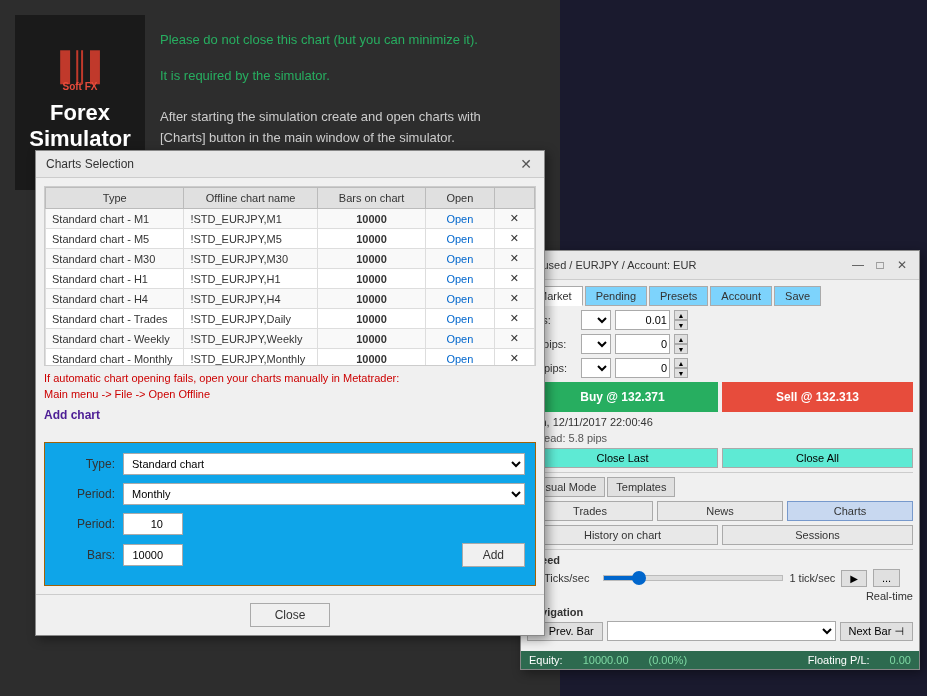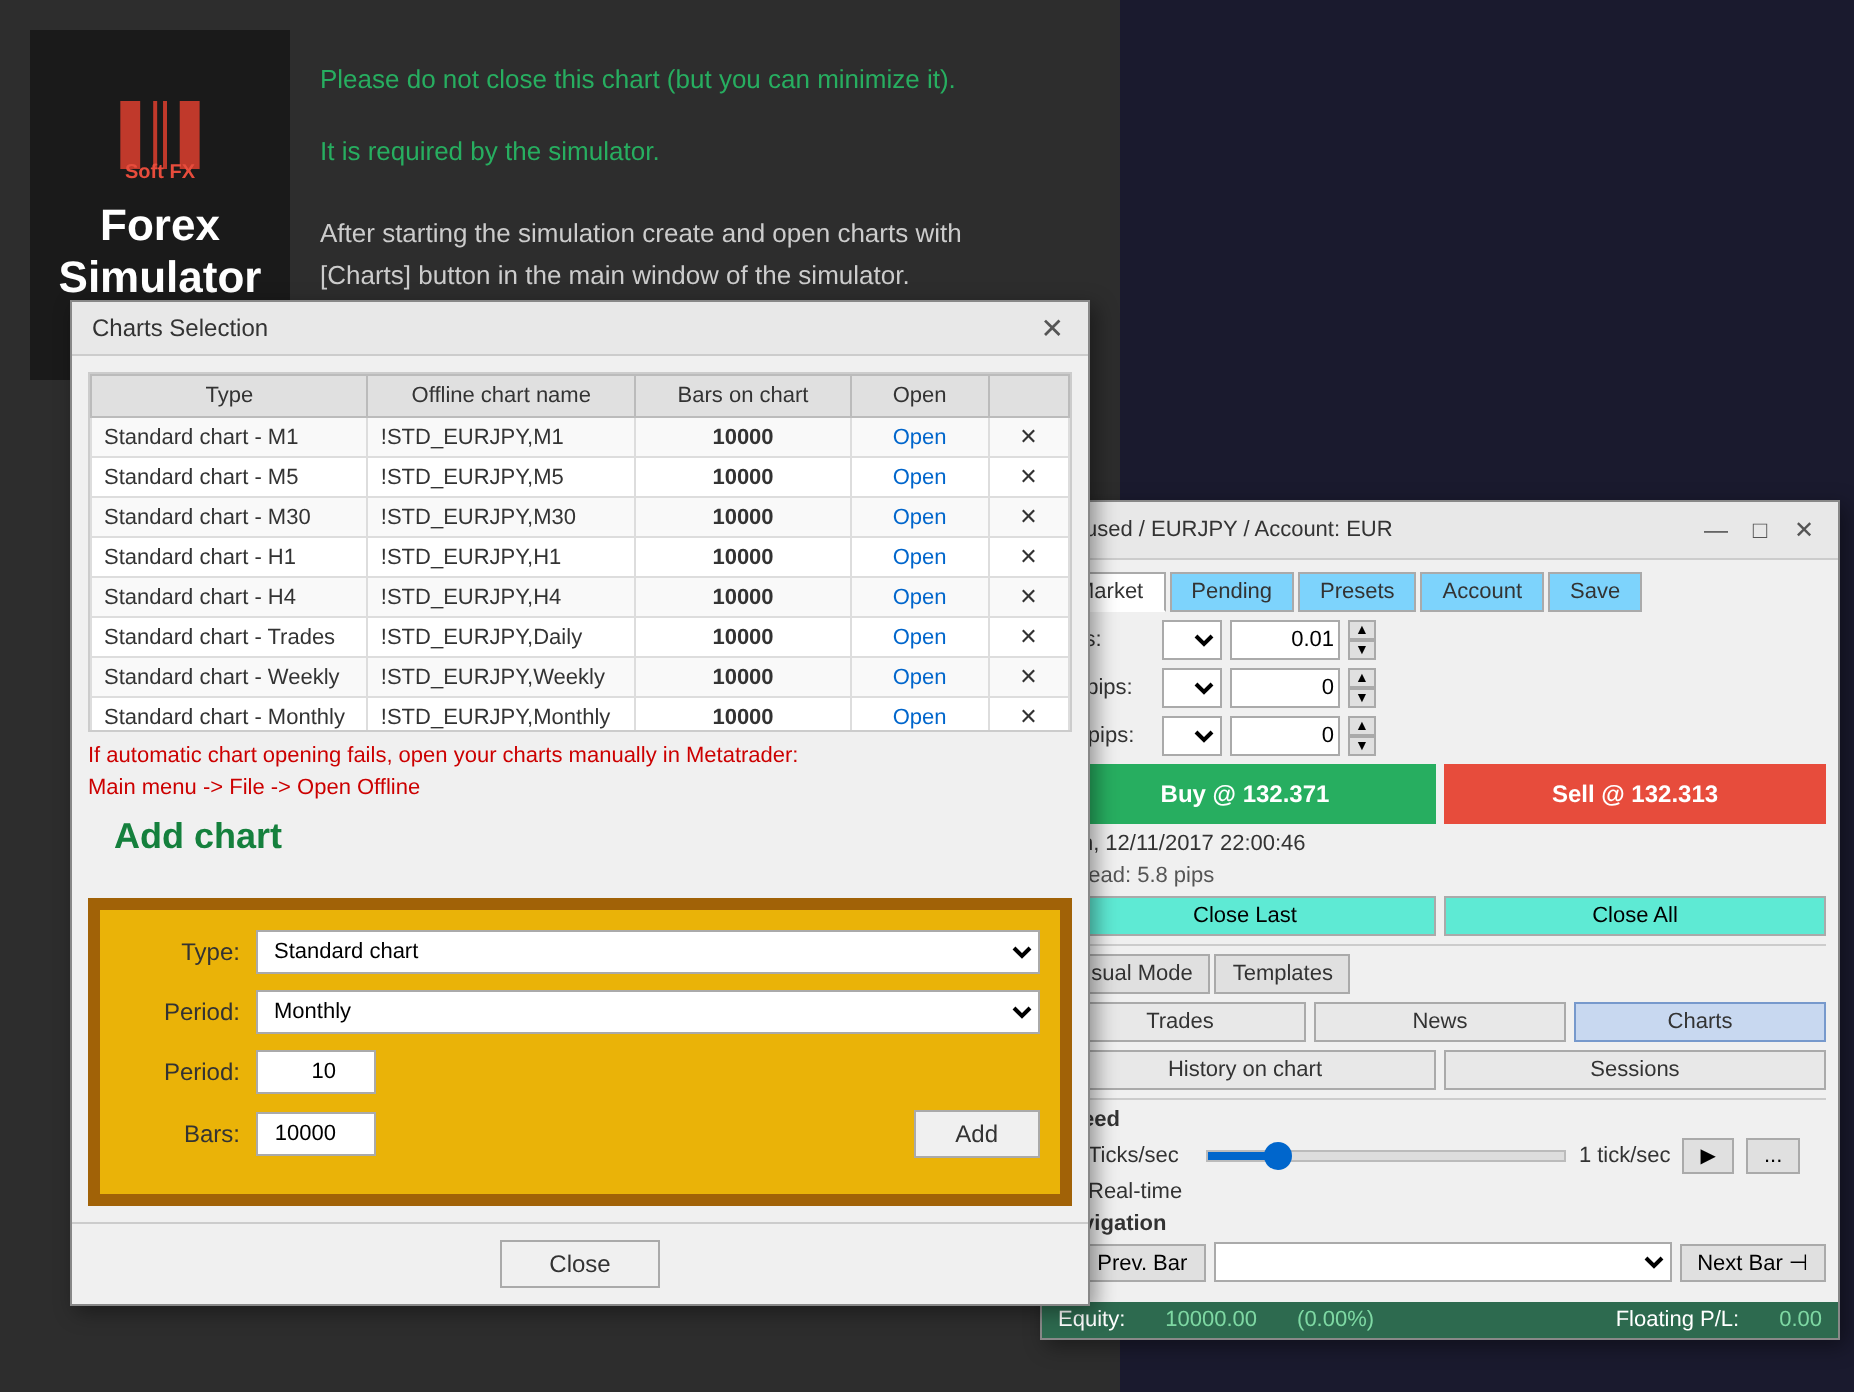--- a/index.html
+++ b/index.html
@@ -154,30 +154,30 @@
     }
 
     
     .warning-text {
       color: #cc0000;
       font-size: 11px;
       margin: 4px 0;
     }
 
     .section-label {
-      color: #15803d;
-      font-size: 18px;
+      color: #4c1d95;
+      font-size: 12px;
       font-weight: bold;
-      margin: 8px 0 6px 13px;
+      margin: 8px 0 6px 0;
     }
 
     
     .form-area {
-      background: #eab308;
-      border: 6px solid #a16207;
+      background: #0ea5e9;
+      border: 1px solid #a16207;
       padding: 10px;
       margin-top: 20px;
     }
 
     .form-row {
       display: flex;
       align-items: center;
       margin-bottom: 8px;
     }
 
@@ -412,20 +412,21 @@
       font-weight: bold;
       color: #333;
       margin-bottom: 3px;
     }
 
     .radio-row {
       display: flex;
       align-items: center;
       gap: 4px;
       margin-bottom: 2px;
+      justify-content: space-between;
     }
 
     .radio-row input[type="radio"] {
       margin: 0;
     }
 
     .radio-label {
       font-size: 11px;
       color: #333;
     }

